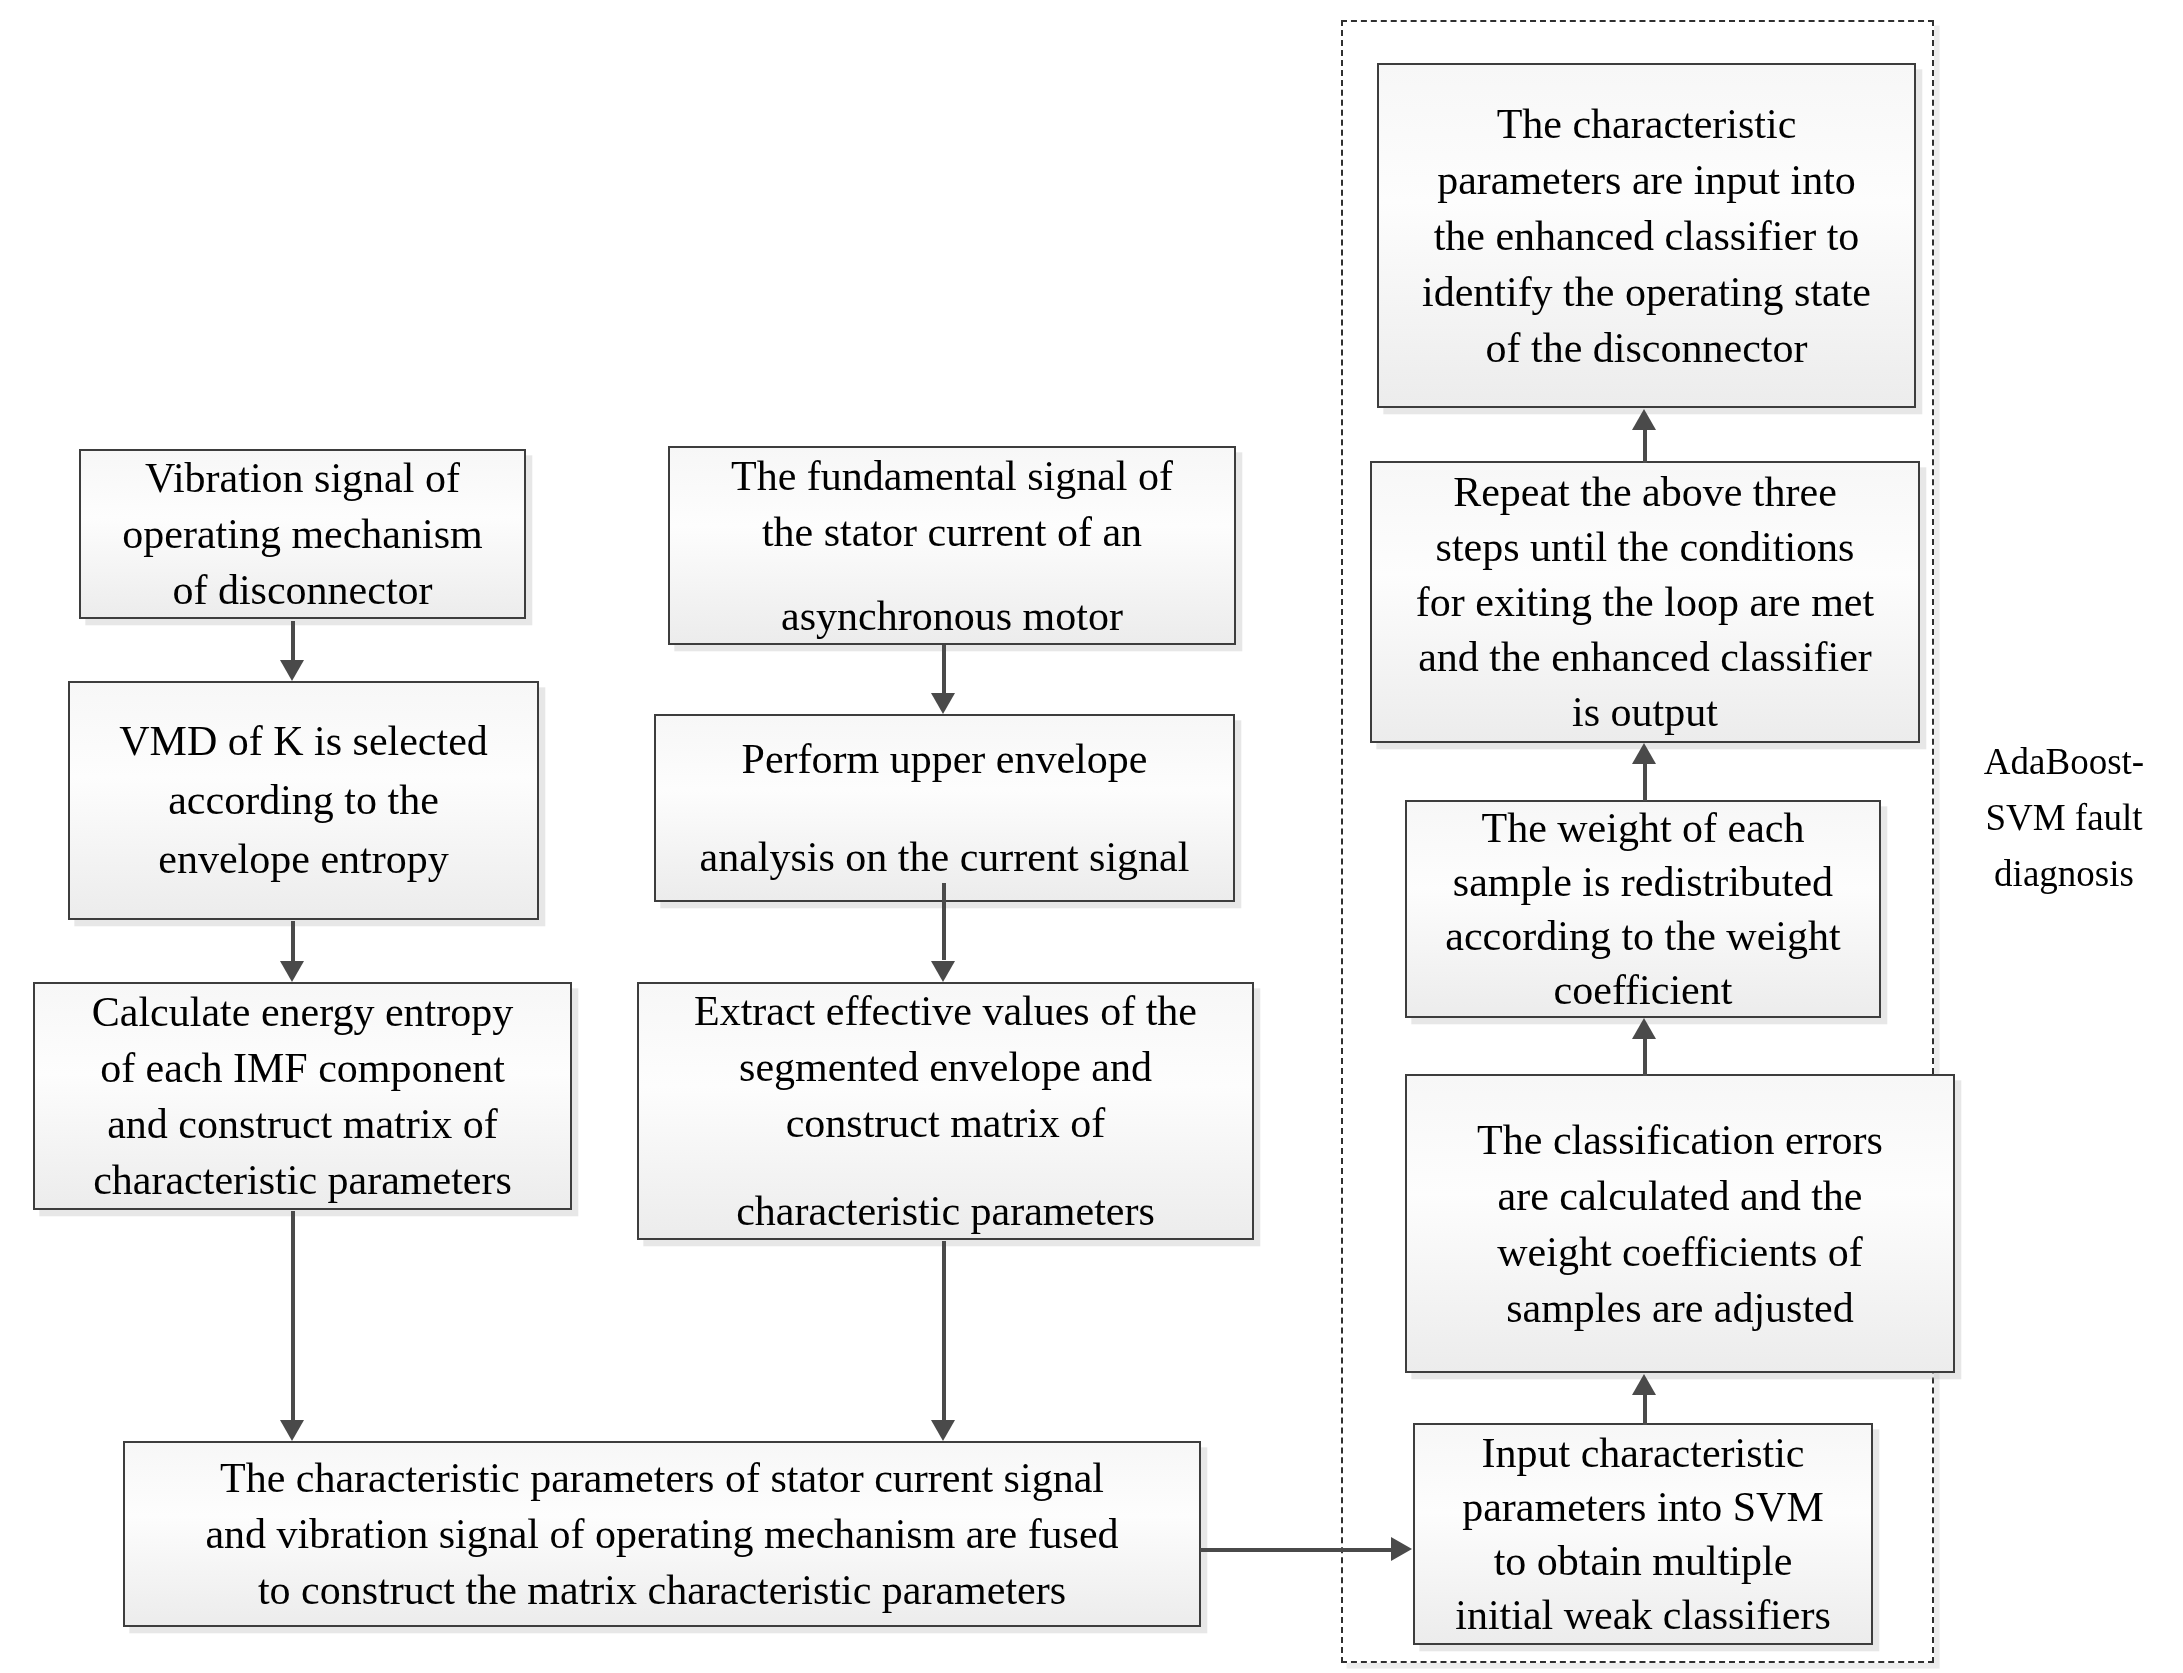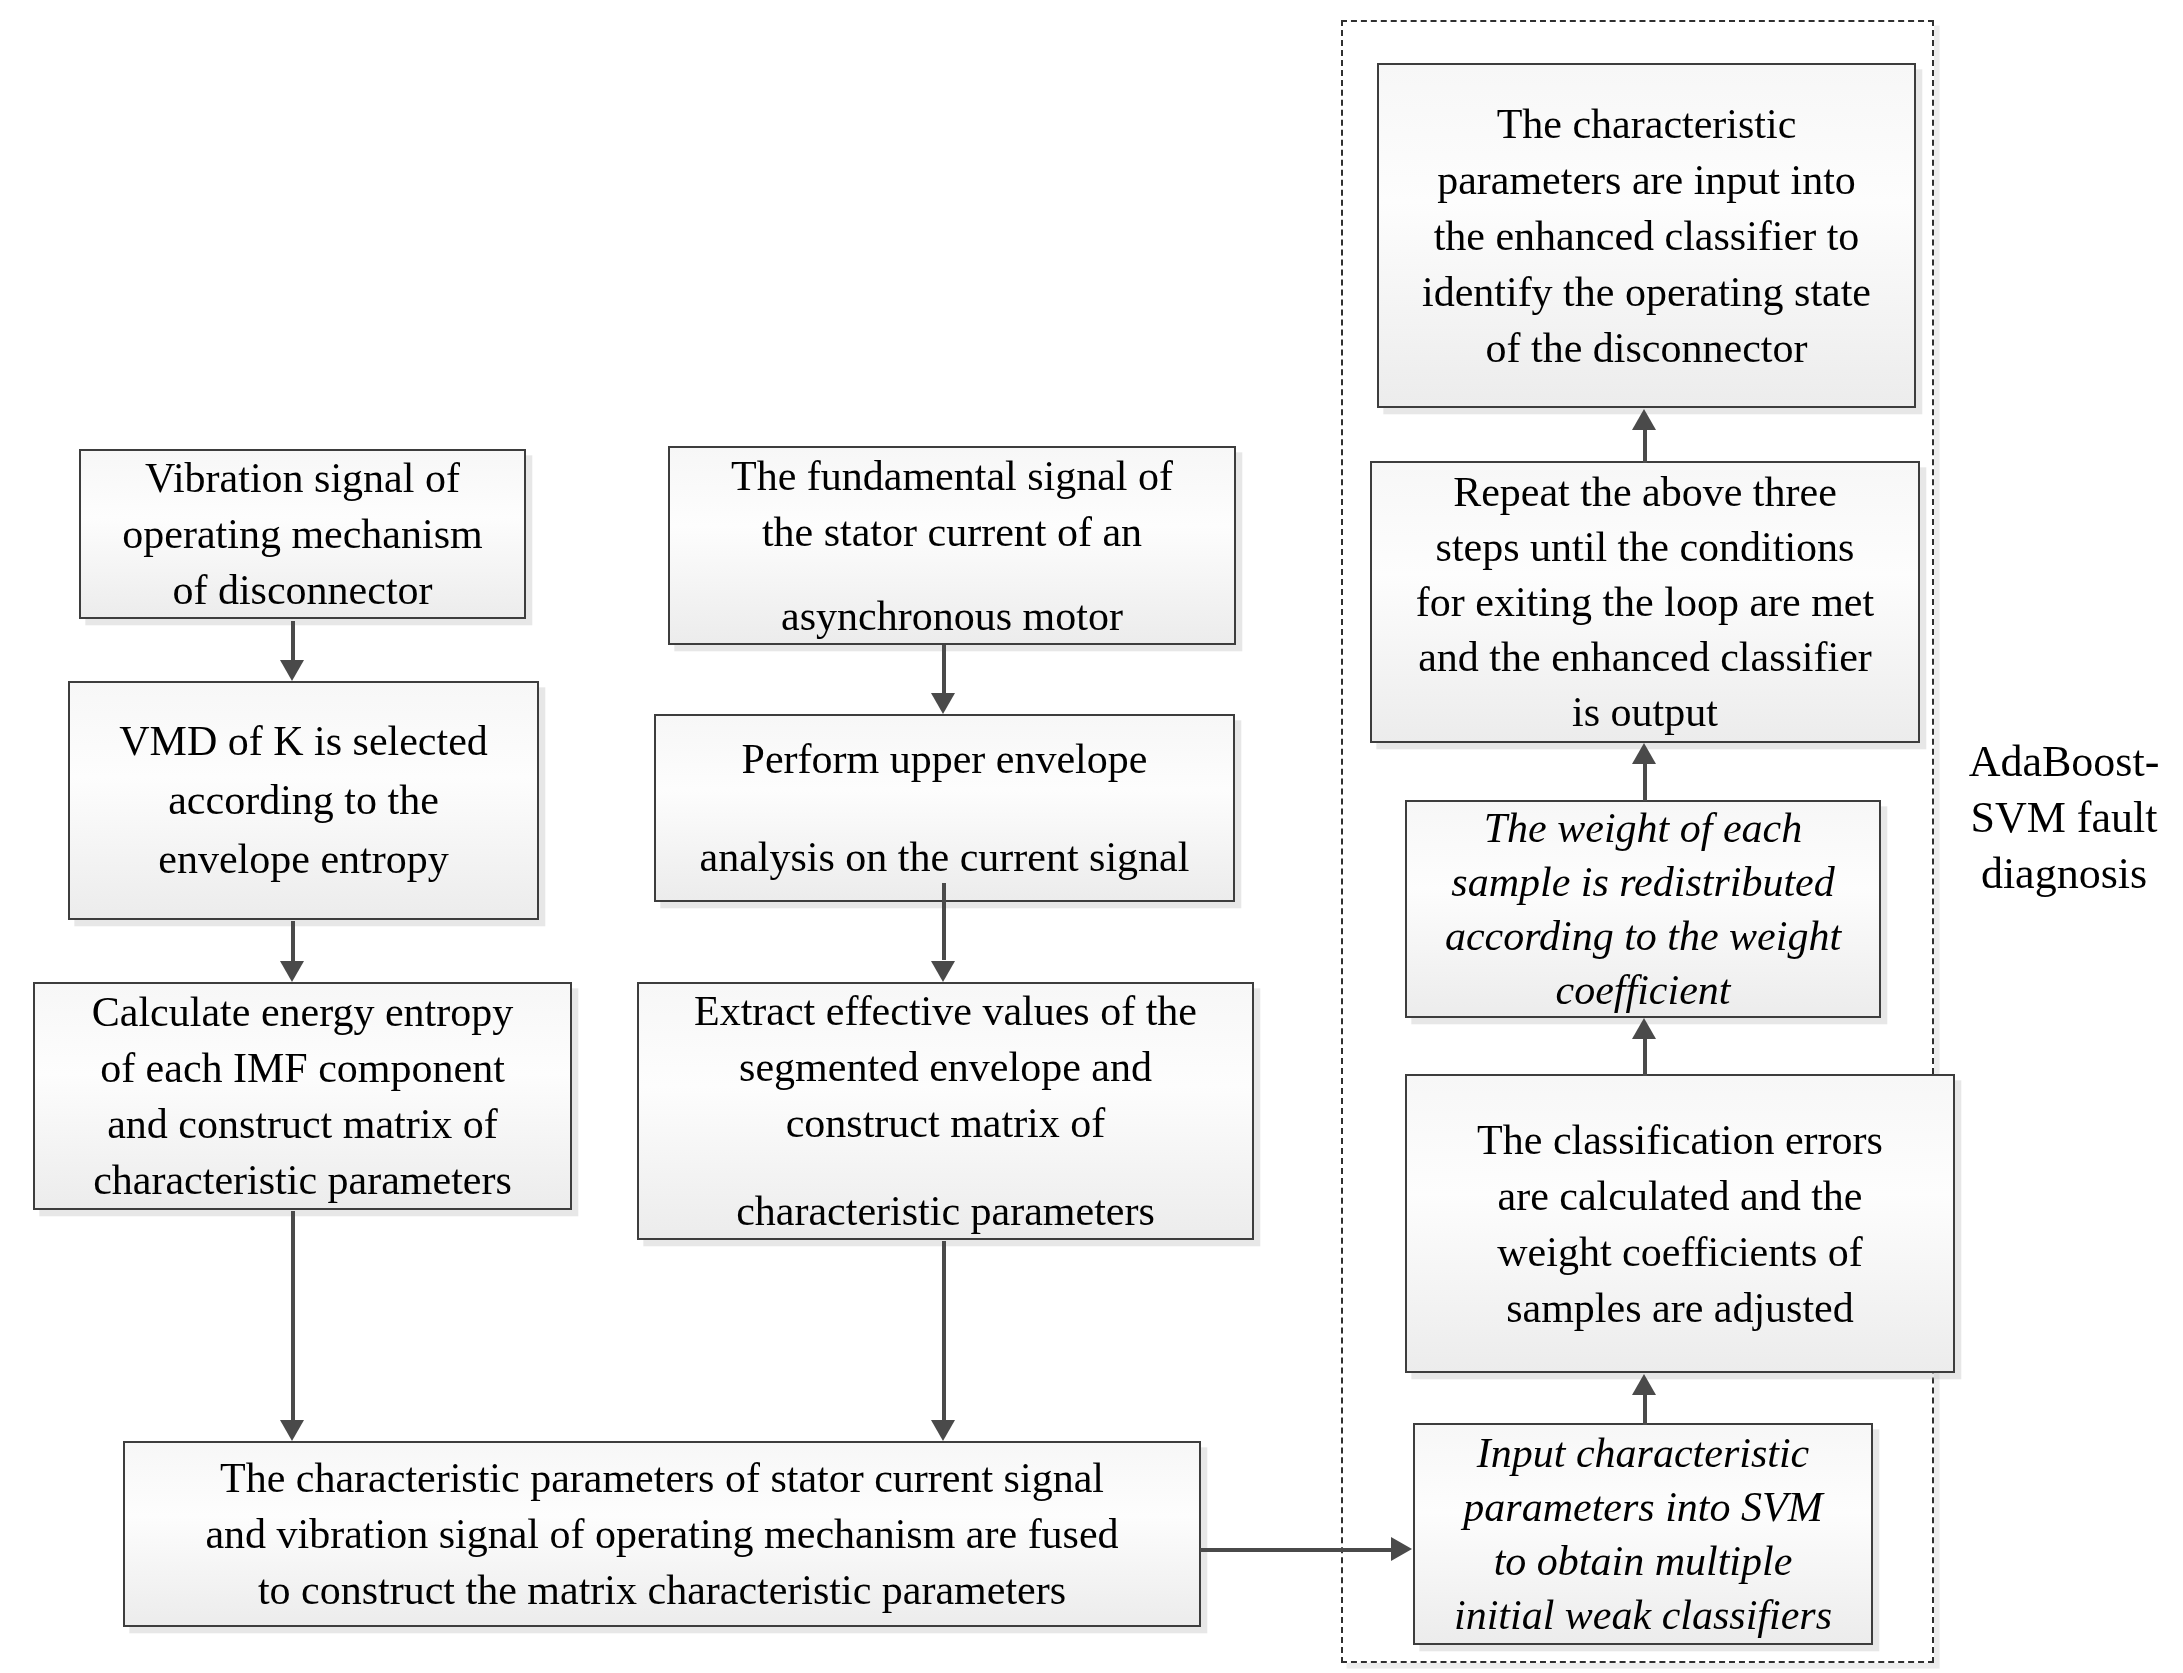--- a/index.html
+++ b/index.html
@@ -22,21 +22,21 @@
     flex-direction:column;
     justify-content:center;
     align-items:center;
     text-align:center;
   }
   .box .line{
     font-size:42px;
     line-height:56px;
     white-space:nowrap;
   }
-  .lh76 .line{line-height:54px;font-style:italic;}
+  .lh76 .line{line-height:54px;}
   .lh78 .line{line-height:55px;}
   .lh84 .line{line-height:59px;}
   .gap40{margin-top:28px;}
   .gap45{margin-top:32px;}
   .gap60{margin-top:42px;}
   .dashed-region{
     position:absolute;
     box-sizing:border-box;
     border:2.8px dashed #2f2f2f;
     background:transparent;
@@ -44,21 +44,21 @@
   }
   .side-label{
     position:absolute;
     display:flex;
     flex-direction:column;
     justify-content:center;
     align-items:center;
     text-align:center;
   }
   .side-label .line{
-    font-size:44px;
+    font-size:37px;
     line-height:56px;
     white-space:nowrap;
   }
   .vline,.hline{position:absolute;background:#4a4a4a;}
   .vline{width:4.2px;}
   .hline{height:4.2px;}
   .head-down{position:absolute;width:0;height:0;
     border-left:12.7px solid transparent;border-right:12.7px solid transparent;
     border-top:21px solid #4a4a4a;}
   .head-up{position:absolute;width:0;height:0;

